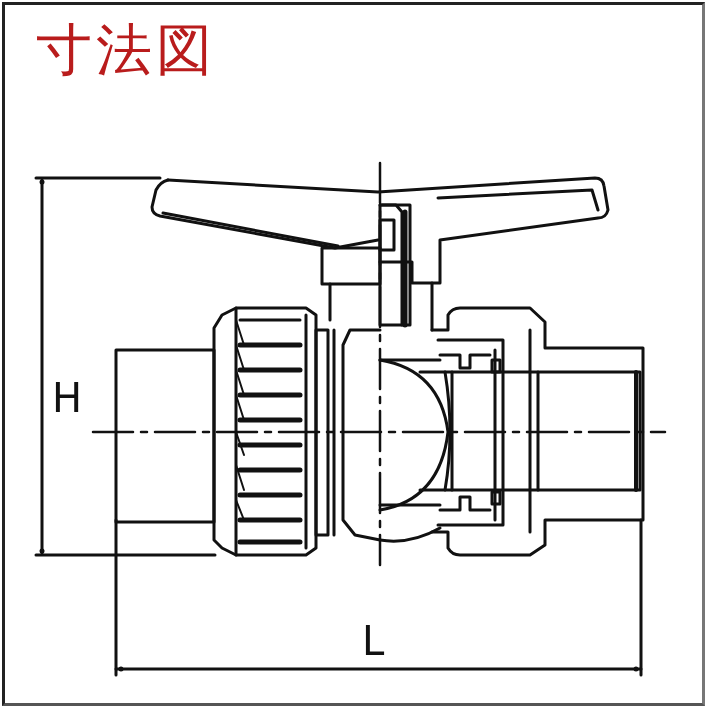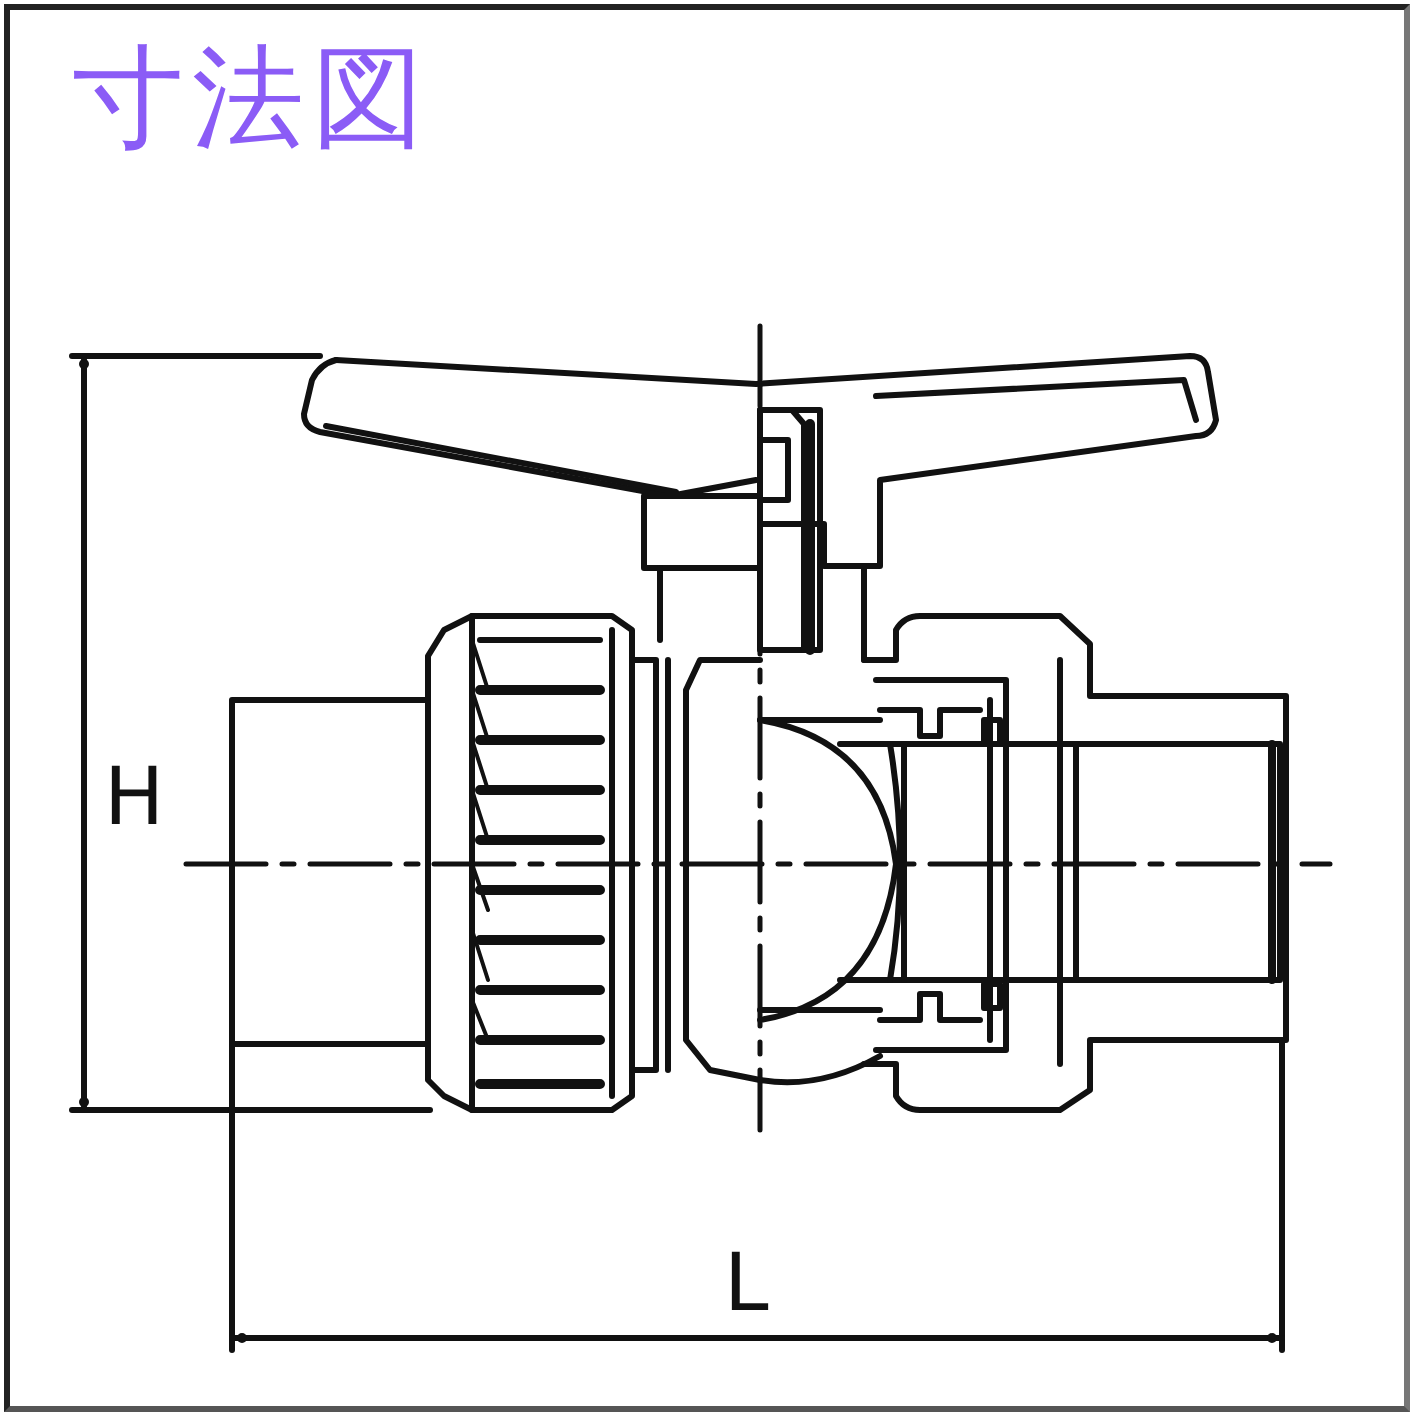--- a/index.html
+++ b/index.html
@@ -6,21 +6,21 @@
   body { width: 713px; height: 713px; overflow: hidden; position: relative; }
   .frame {
     position: absolute; left: 2px; top: 2px; width: 703px; height: 704px;
     border-top: 3px solid #222; border-left: 3px solid #222;
     border-right: 3px solid #777; border-bottom: 3px solid #555;
     box-sizing: border-box; background: #fff;
   }
   .title {
     position: absolute; left: 36px; top: 22px;
     font-family: "DejaVu Sans", sans-serif; font-size: 56px; line-height: 1;
-    color: #8b5cf6; letter-spacing: 4px;
+    color: #b91c1c; letter-spacing: 4px;
   }
   svg.drawing { position: absolute; left: 0; top: 0; }
   .lbl { font-family: "DejaVu Sans", sans-serif; fill: #111; }
 </style>
 </head>
 <body>
 
 <div class="frame"></div>
 <div class="title">寸法図</div>
 

